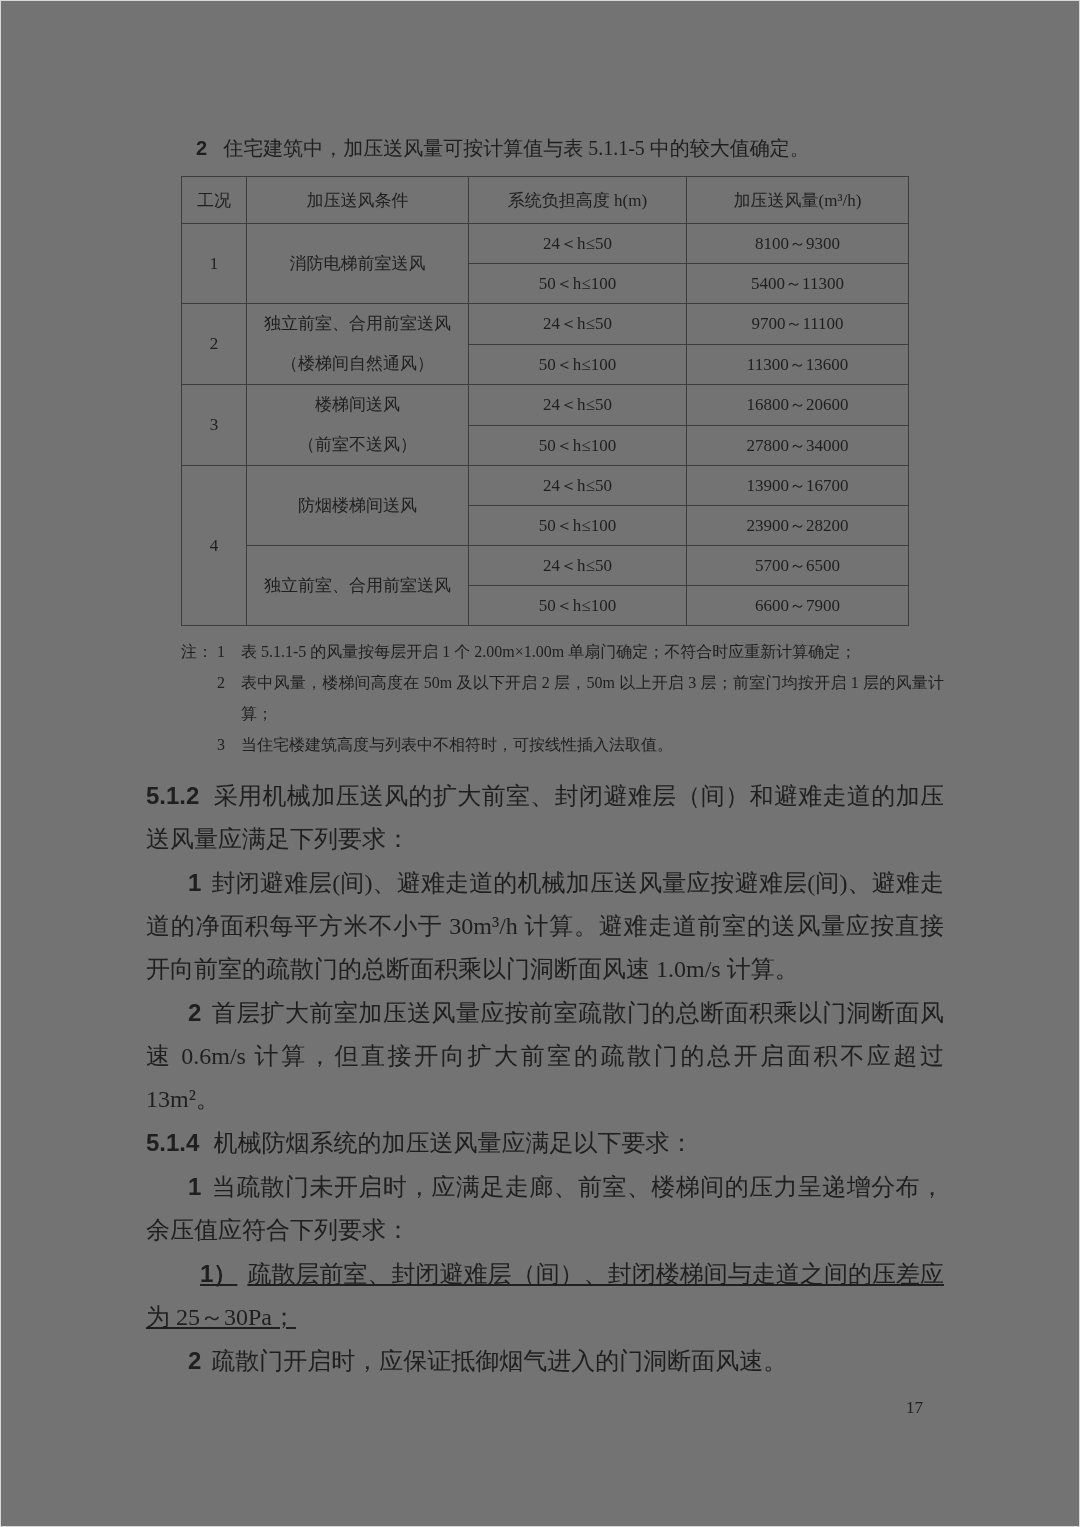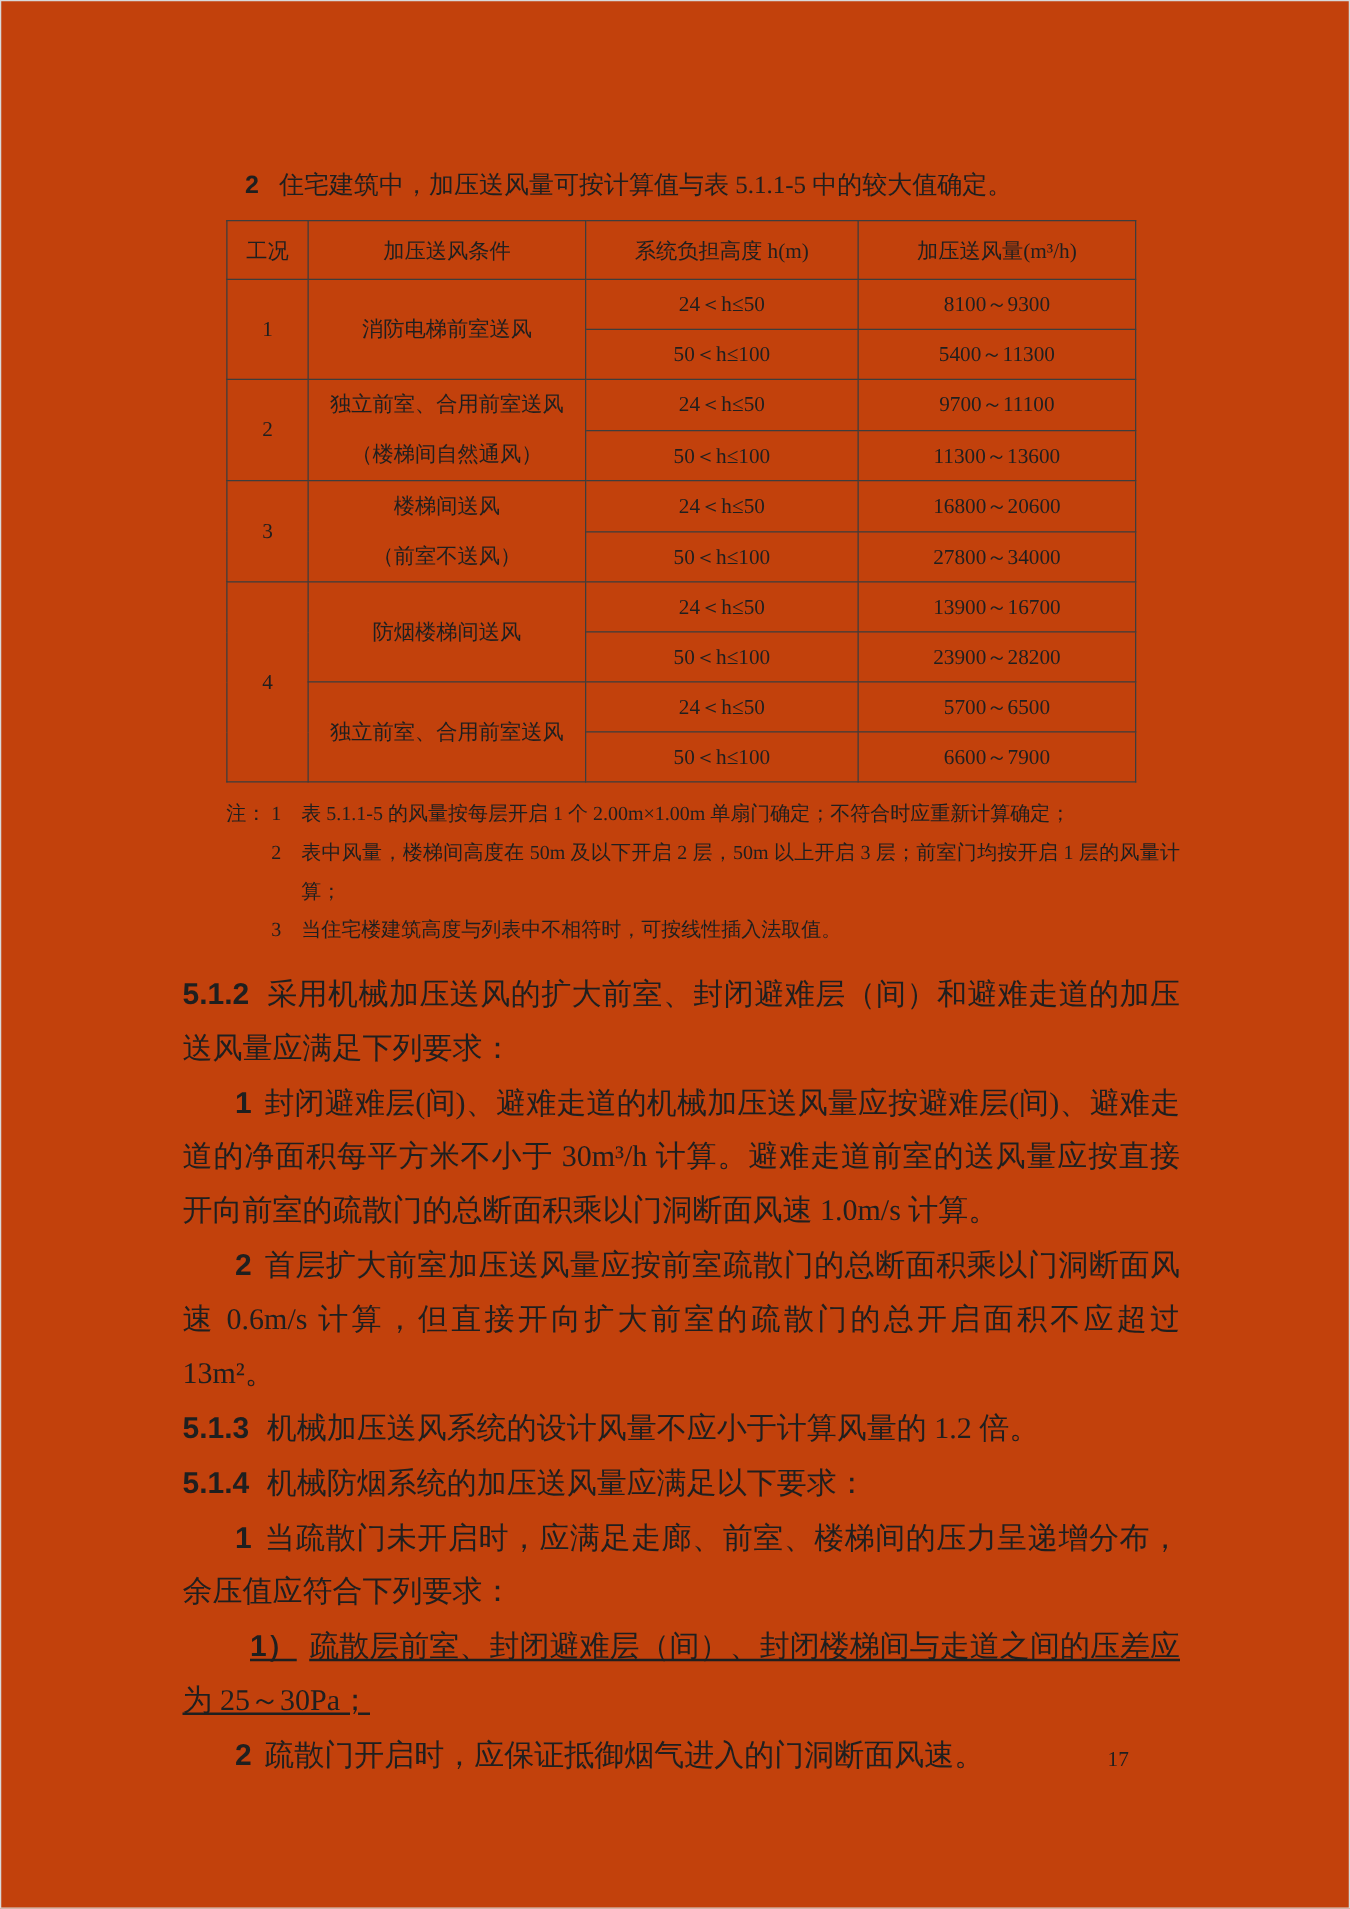--- a/index.html
+++ b/index.html
@@ -5,21 +5,21 @@
   html, body {
     margin: 0;
     padding: 0;
     background: #e8e8e8;
   }
   .page {
     position: relative;
     width: 1080px;
     height: 1527px;
     margin: 0 auto;
-    background: #c2410c;
+    background: #737373;
     border: 1px solid #d9d9d9;
     box-sizing: border-box;
     overflow: hidden;
     font-family: "Liberation Serif", "DejaVu Serif", serif;
     color: #1f1f1f;
   }
   .content {
     padding: 132px 135px 0 145px;
   }
   
@@ -93,21 +93,21 @@
     margin-right: 14px;
   }
   .body p.item    { text-indent: 42px; }
   .body p.subitem { text-indent: 54px; text-decoration: underline; }
   .body p.item .num,
   .body p.subitem .num { margin-right: 10px; }
   
   .page-number {
     position: absolute;
     top: 1396px;
-    right: 176px;
+    right: 156px;
     font-size: 17px;
     line-height: 22px;
   }
 </style>
 </head>
 <body>
 
 <div class="page">
   <div class="content">
 
@@ -207,21 +207,20 @@
         <span class="note-label"></span>
           <span class="note-num">3</span>
           <span class="note-text">当住宅楼建筑高度与列表中不相符时，可按线性插入法取值。</span>
       </div>
     </div>
 
     <div class="body">
       <p class="clause"><span class="num">5.1.2</span><span>采用机械加压送风的扩大前室、封闭避难层（间）和避难走道的加压送风量应满足下列要求：</span></p>
       <p class="item"><span class="num">1</span><span>封闭避难层(间)、避难走道的机械加压送风量应按避难层(间)、避难走道的净面积每平方米不小于 30m³/h 计算。避难走道前室的送风量应按直接开向前室的疏散门的总断面积乘以门洞断面风速 1.0m/s 计算。</span></p>
       <p class="item"><span class="num">2</span><span>首层扩大前室加压送风量应按前室疏散门的总断面积乘以门洞断面风速 0.6m/s 计算，但直接开向扩大前室的疏散门的总开启面积不应超过 13m²。</span></p>
-      <p class="clause"><span class="num">5.1.3</span><span>机械加压送风系统的设计风量不应小于计算风量的 1.2 倍。</span></p>
       <p class="clause"><span class="num">5.1.4</span><span>机械防烟系统的加压送风量应满足以下要求：</span></p>
       <p class="item"><span class="num">1</span><span>当疏散门未开启时，应满足走廊、前室、楼梯间的压力呈递增分布，余压值应符合下列要求：</span></p>
       <p class="subitem"><span class="num">1）</span><span>疏散层前室、封闭避难层（间）、封闭楼梯间与走道之间的压差应为 25～30Pa；</span></p>
       <p class="item"><span class="num">2</span><span>疏散门开启时，应保证抵御烟气进入的门洞断面风速。</span></p>
     </div>
 
   </div>
 
   <div class="page-number">17</div>
 </div>

